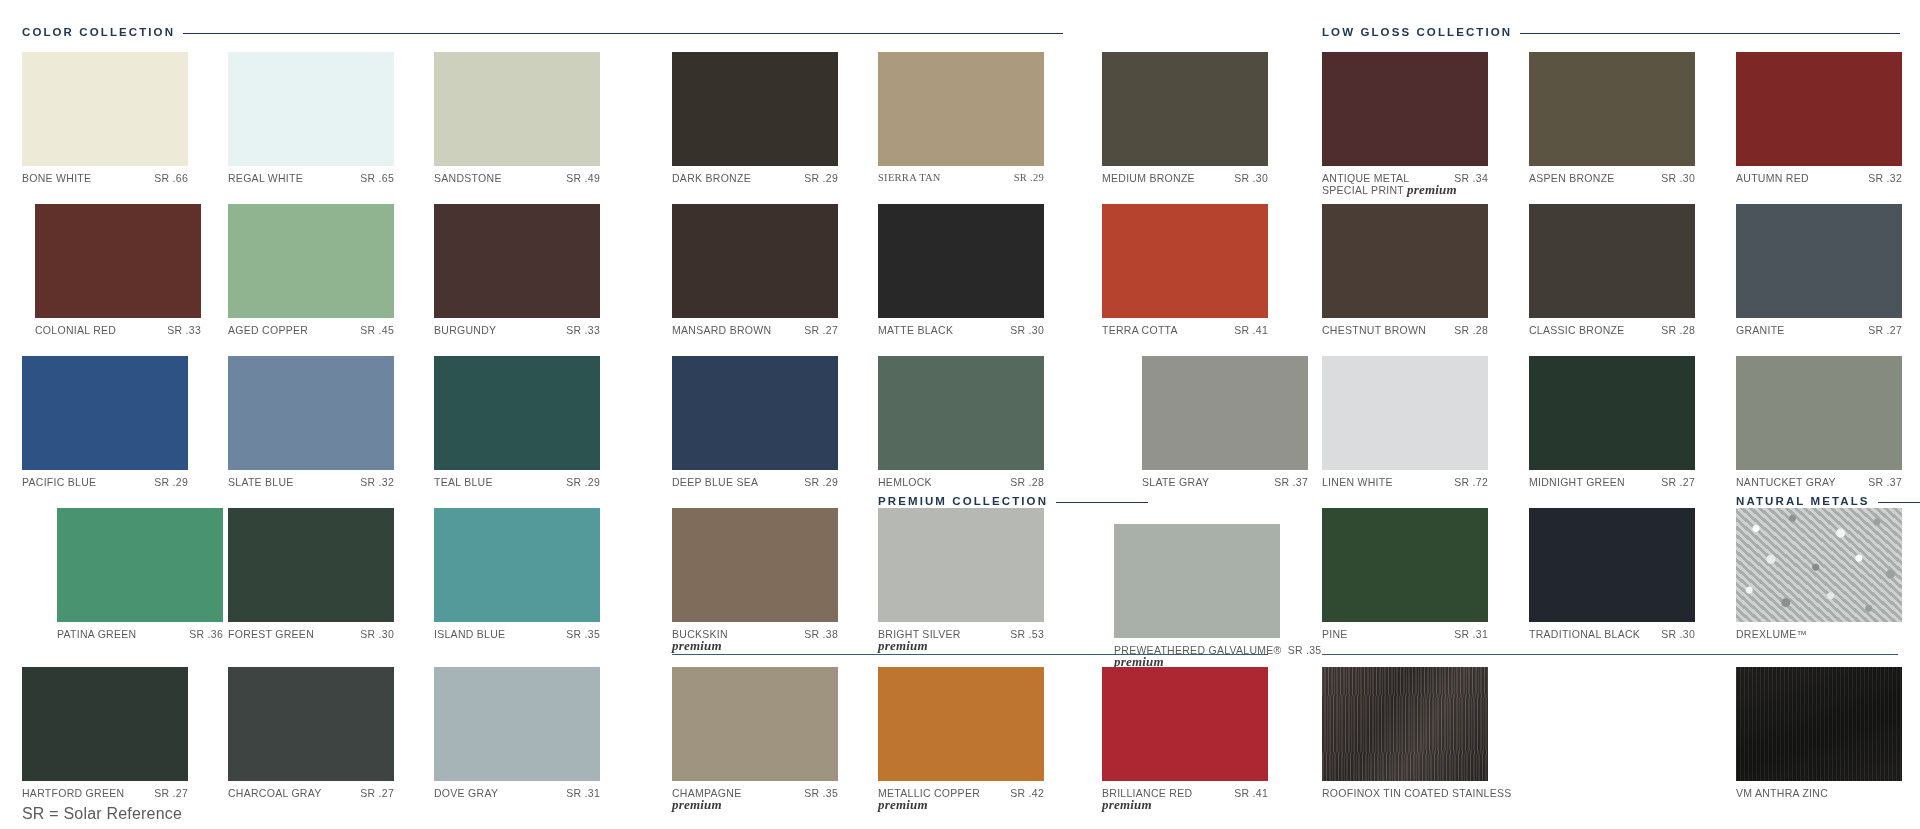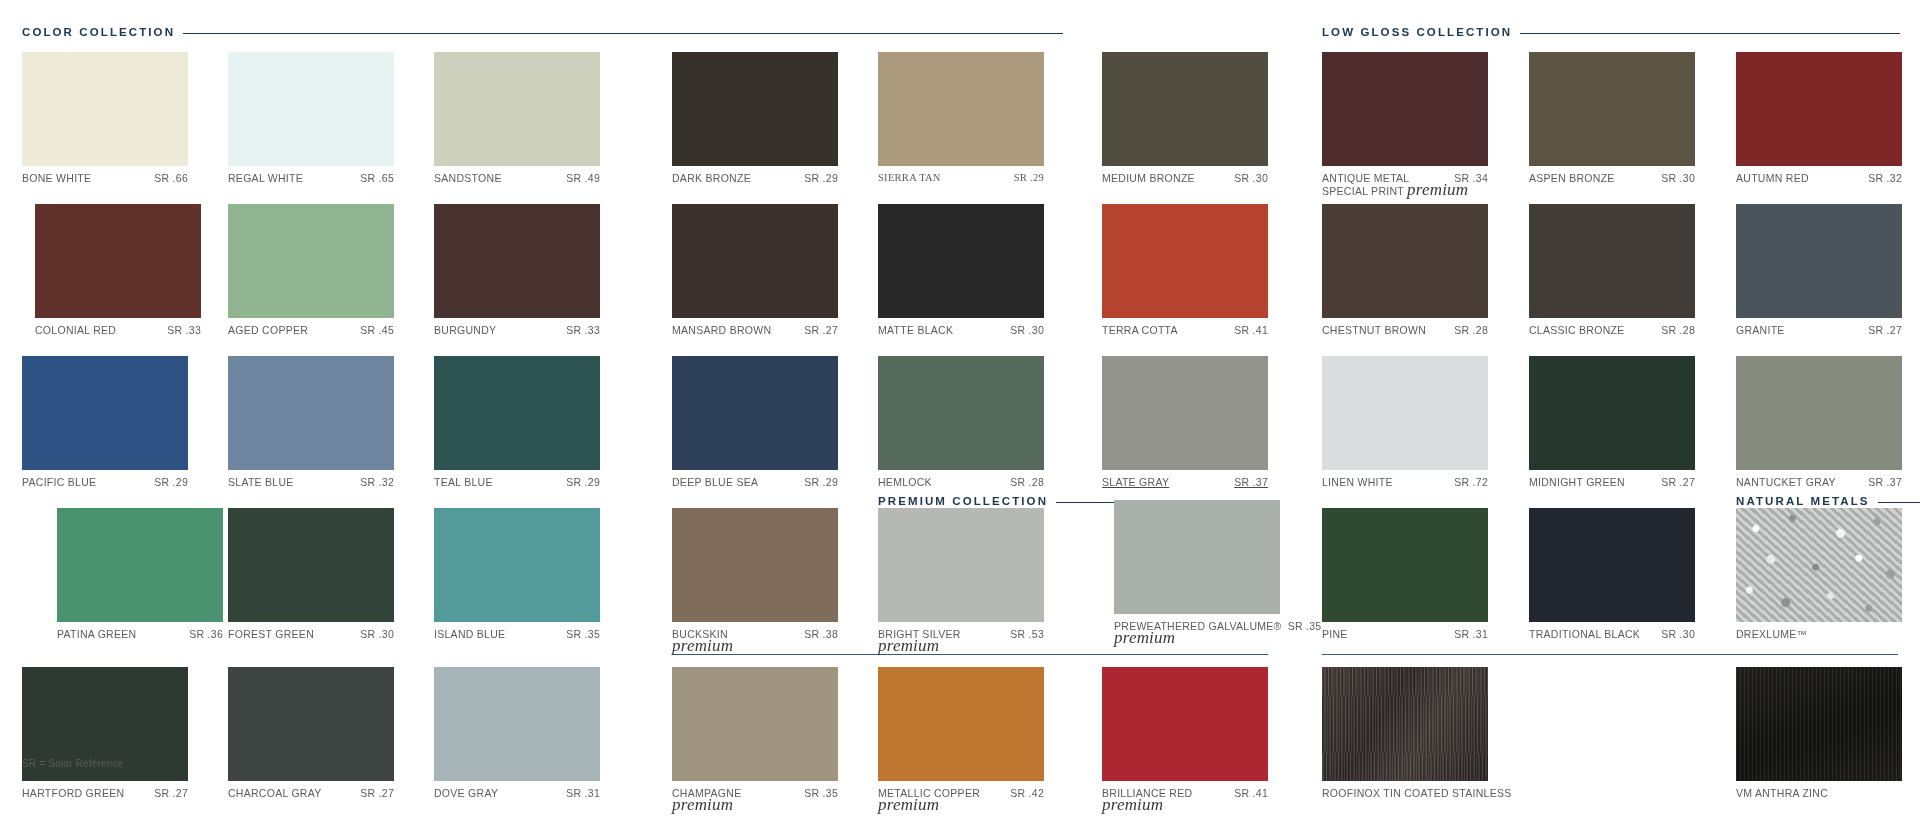--- a/index.html
+++ b/index.html
@@ -32,42 +32,42 @@
     color:#5b5b5b;white-space:nowrap;
   }
   .meta .nm{text-transform:uppercase;}
   .meta .sr{margin-left:6px;}
   .sub{
     width:166px;font-size:10.5px;letter-spacing:.28px;line-height:12px;
     color:#5b5b5b;text-transform:uppercase;
   }
   .prem{
     font-family:"Liberation Serif", serif;
-    font-style:italic;font-size:17px;letter-spacing:.2px;
-    text-transform:none;color:#3a3a3a;
+    font-style:italic;font-size:13px;letter-spacing:.2px;
+    text-transform:none;color:#3a3a3a;font-weight:bold;
   }
 
   
   .sec{
     position:absolute;display:flex;align-items:center;gap:8px;
     color:#1f3b57;
   }
   .sec .txt{
     font-size:11.5px;font-weight:bold;letter-spacing:2.1px;
     text-transform:uppercase;white-space:nowrap;color:#20384f;
   }
   .sec .rule{
     height:0;border-top:1.4px solid #20384f;flex:0 0 auto;margin-top:2px;
   }
 
   .divline{position:absolute;height:0;border-top:1.4px solid #3a5a75;}
 
   .legend{
-    position:absolute;left:22px;top:758px;
-    font-size:10px;letter-spacing:.2px;color:#5b5b5b;text-align:center;
+    position:absolute;left:22px;top:805px;
+    font-size:16px;letter-spacing:.2px;color:#5b5b5b;text-align:center;
   }
 
   
   .tex-drexlume{
     background-color:#b9bcbb;
     background-image:
       radial-gradient(circle at 12% 18%, #ffffff 0 3px, transparent 4px),
       radial-gradient(circle at 34% 9%, #8e9392 0 3px, transparent 4px),
       radial-gradient(circle at 63% 22%, #f2f3f3 0 4px, transparent 5px),
       radial-gradient(circle at 85% 12%, #9aa09f 0 3px, transparent 4px),
@@ -244,21 +244,21 @@
         <span class="sr">SR .29</span>
       </div>
   </div>
   <div class="cell" style="left:878px;top:356px;">
     <span class="swatch" style="background:#56695d;"></span>
     <div class="meta">
         <span class="nm">HEMLOCK</span>
         <span class="sr">SR .28</span>
       </div>
   </div>
-  <div class="cell" style="left:1102px;top:356px;text-decoration:underline;">
+  <div class="cell" style="left:1142px;top:356px;">
     <span class="swatch" style="background:#93938e;"></span>
     <div class="meta">
         <span class="nm">SLATE GRAY</span>
         <span class="sr">SR .37</span>
       </div>
   </div>
 
   <div class="cell" style="left:22px;top:508px;padding-left:35px;">
     <span class="swatch" style="background:#499370;"></span>
     <div class="meta">
@@ -290,21 +290,21 @@
     <div class="sub"><span class="prem">premium</span></div>
   </div>
   <div class="cell" style="left:878px;top:508px;">
     <span class="swatch" style="background:#b5b8b3;"></span>
     <div class="meta">
         <span class="nm">BRIGHT SILVER</span>
         <span class="sr">SR .53</span>
       </div>
     <div class="sub"><span class="prem">premium</span></div>
   </div>
-  <div class="cell" style="left:1102px;top:500px;padding-left:12px;">
+  <div class="cell" style="left:1102px;top:524px;padding-left:12px;">
     <span class="swatch" style="background:#a9b0a9;"></span>
     <div class="meta" style="width:192px;">
         <span class="nm">PREWEATHERED GALVALUME®</span>
         <span class="sr">SR .35</span>
       </div>
     <div class="sub"><span class="prem">premium</span></div>
   </div>
 
   <div class="cell" style="left:22px;top:667px;">
     <span class="swatch" style="background:#2f3934;"></span>

